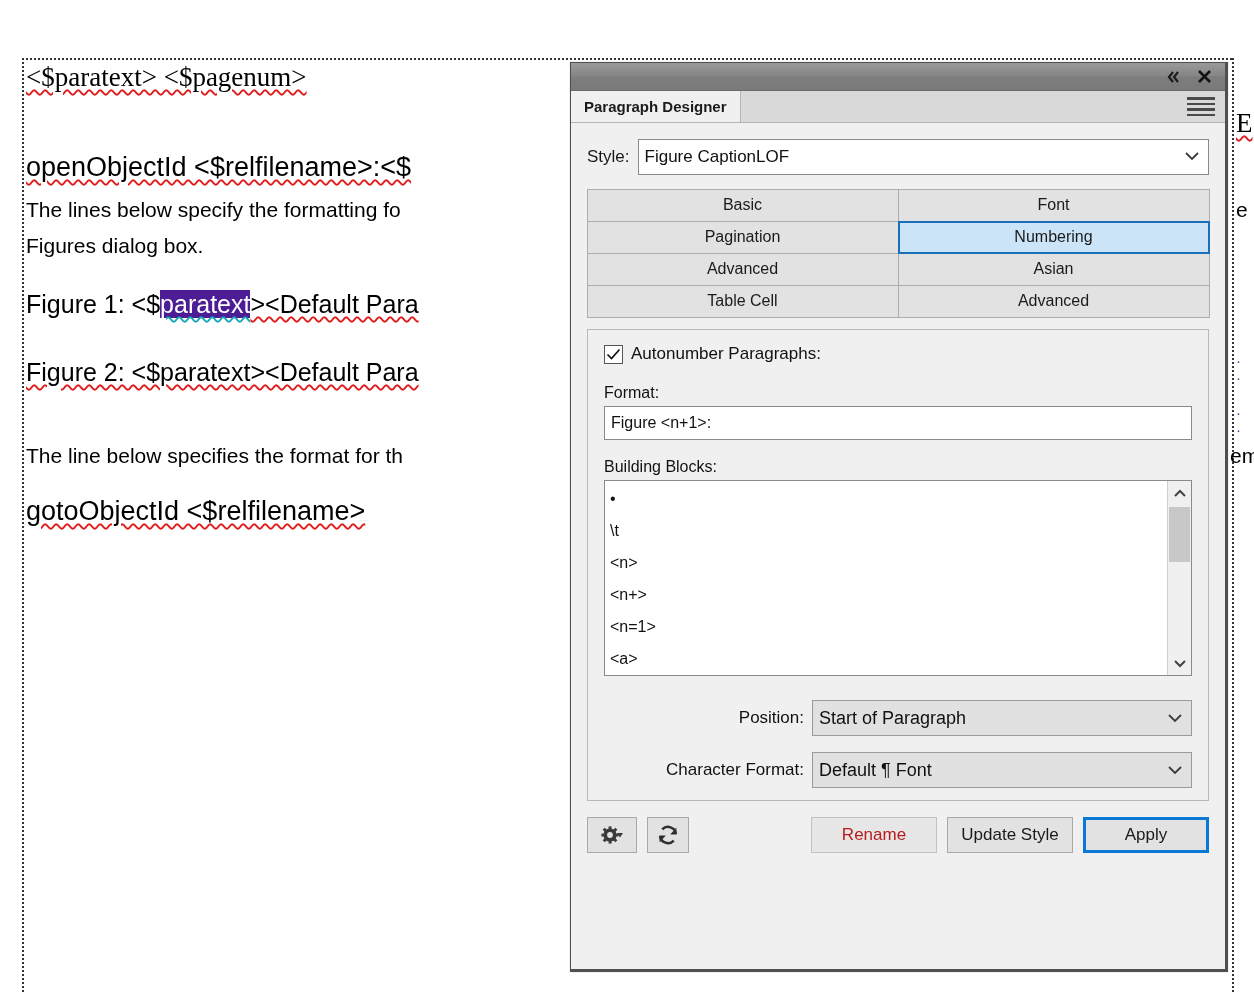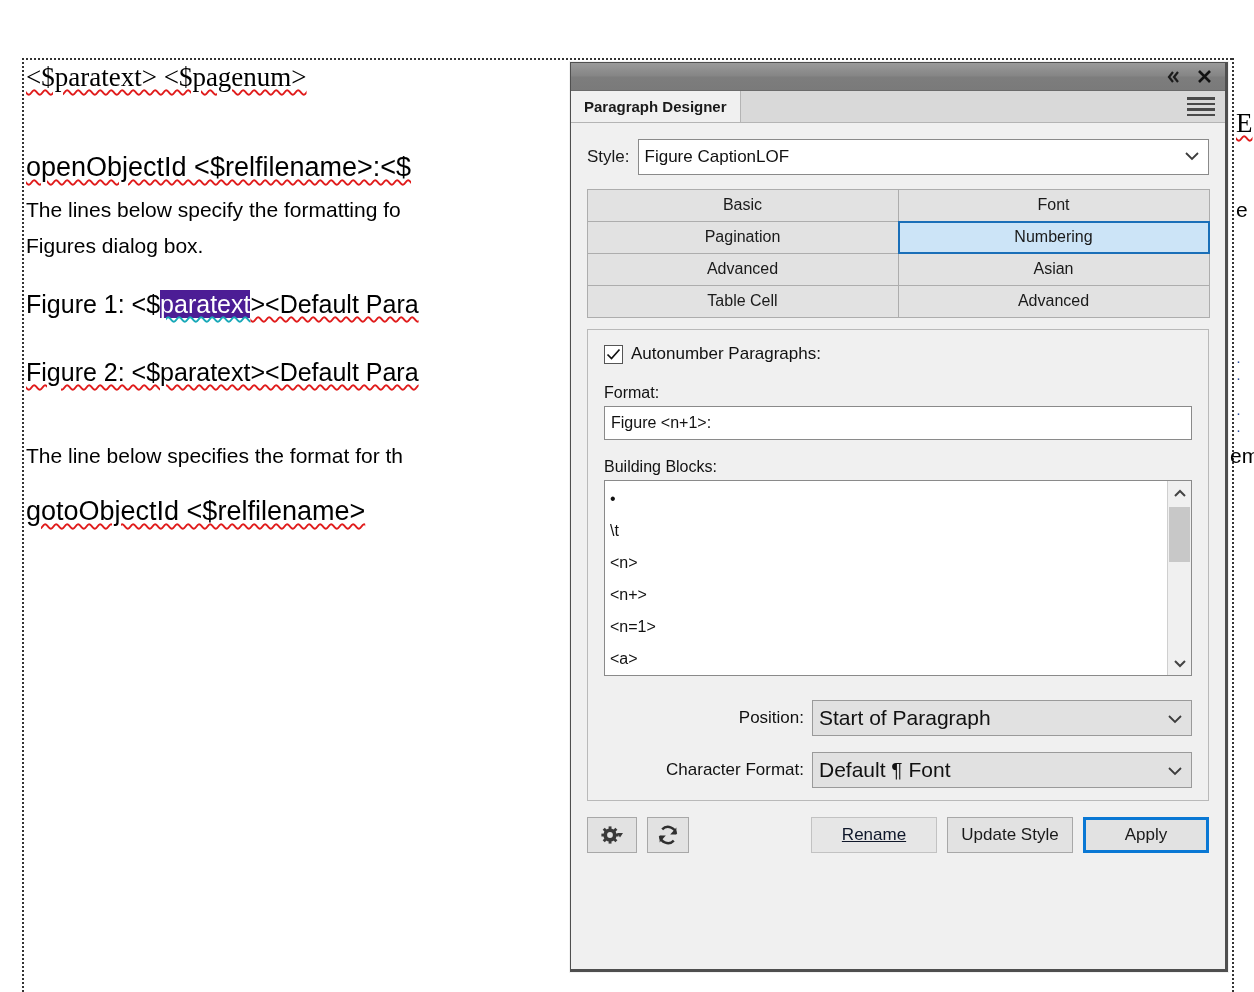--- a/index.html
+++ b/index.html
@@ -191,21 +191,21 @@
 
   .droprow { display: flex; align-items: center; margin-bottom: 16px; }
   .droprow .dlabel { font-size: 17px; color: #111; text-align: right; width: 200px; margin-right: 8px; }
   .dropdown {
     flex: 1;
     height: 36px;
     background: #e1e1e1;
     border: 1px solid #9a9a9a;
     display: flex; align-items: center;
     padding: 4px 6px;
-    font-size: 21px; color: #111;
+    font-size: 18px; color: #111;
   }
   .dropdown .chev { margin-left: auto; color: #3c3c3c; }
 
   .footer {
     display: flex; align-items: center;
     padding: 0 16px; margin-top: 16px;
     gap: 10px;
   }
   .iconbtn {
     width: 50px; height: 36px;
@@ -213,21 +213,21 @@
     display: flex; align-items: center; justify-content: center;
   }
   .spacer { flex: 1; }
   .btn {
     height: 36px; min-width: 126px;
     background: #e2e2e2; border: 1px solid #a8a8a8;
     display: flex; align-items: center; justify-content: center;
     font-size: 17px; color: #1a1a1a;
     padding: 0 12px;
   }
-  .btn.disabled { color: #0f172a; background: #e6e6e6; border-color: #c2c2c2; text-decoration: underline; }
+  .btn.disabled { color: #b91c1c; background: #e6e6e6; border-color: #c2c2c2; }
   .btn.primary { border: 3px solid #0a78d4; background: #e2e2e2; }
 </style>
 </head>
 <body>
 
 <div id="root">
 
   <div id="doc-layer">
     <div class="frame-line-top"></div>
     <div class="frame-line-left"></div>

